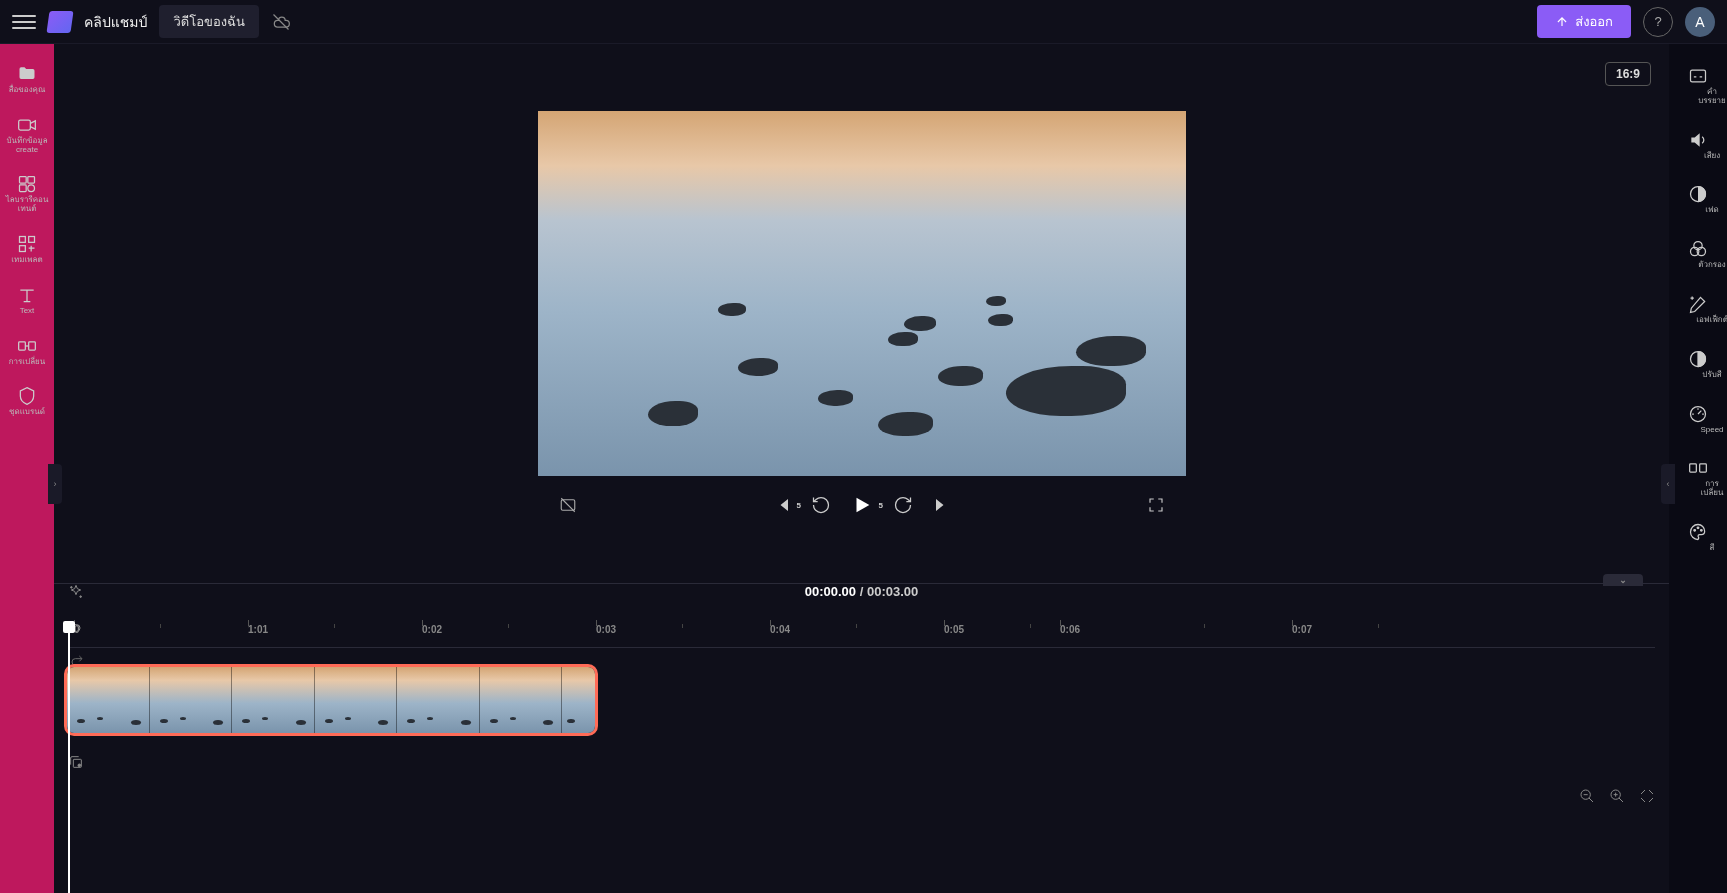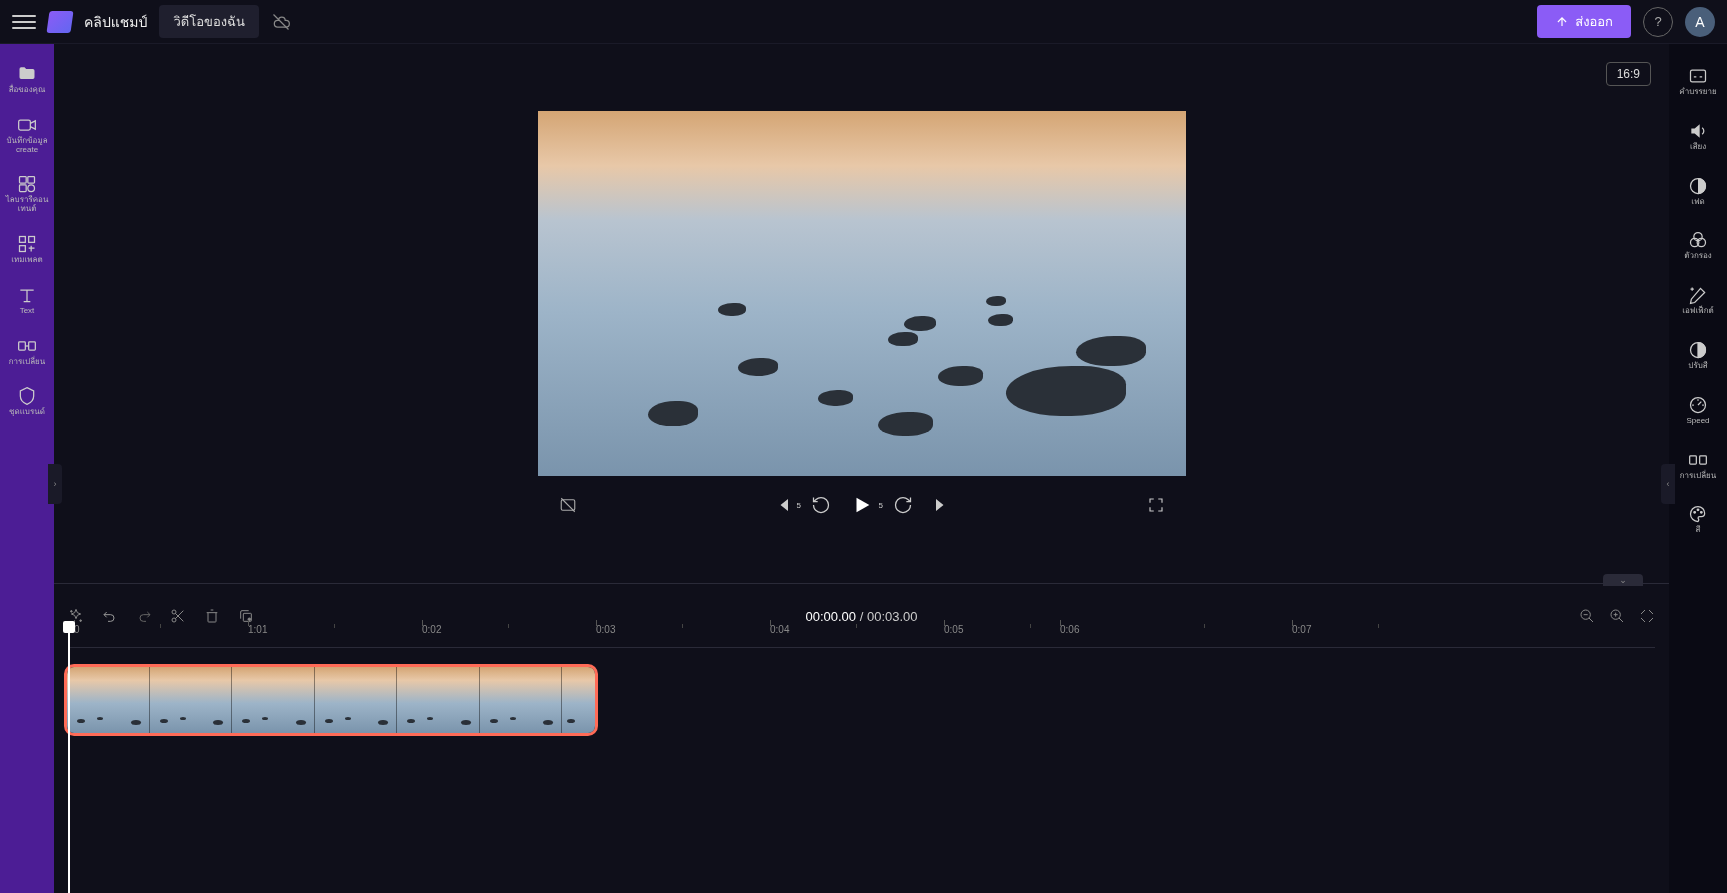--- a/index.html
+++ b/index.html
@@ -13,40 +13,40 @@
 .tab-btn { background: #1f1f2e; padding: 6px 14px; border-radius: 4px; font-size: 13px; color: #ddd; cursor: pointer; }
 .cloud-icon { color: #888; display: flex; align-items: center; }
 .top-spacer { flex: 1; }
 .export-btn { background: #8b5cf6; color: #fff; padding: 6px 18px; border-radius: 4px; font-size: 13px; display: flex; align-items: center; gap: 6px; cursor: pointer; }
 .help-icon, .avatar { width: 30px; height: 30px; border-radius: 50%; display: flex; align-items: center; justify-content: center; cursor: pointer; }
 .help-icon { color: #aaa; border: 1.5px solid #666; font-size: 13px; }
 .avatar { background: #4a5f7a; color: #fff; font-size: 14px; }
 
 .main-area { display: flex; height: calc(100% - 44px); }
 
-.left-sidebar { width: 54px; background: #4c1d95; display: flex; flex-direction: column; align-items: center; padding-top: 12px; gap: 4px; position: relative; }
+.left-sidebar { width: 54px; background: #be185d; display: flex; flex-direction: column; align-items: center; padding-top: 12px; gap: 4px; position: relative; }
 .ls-item { width: 54px; display: flex; flex-direction: column; align-items: center; gap: 2px; padding: 8px 0; cursor: pointer; color: #bbb; }
 .ls-icon { width: 20px; height: 20px; display: flex; align-items: center; justify-content: center; }
 .ls-label { font-size: 8px; text-align: center; line-height: 1.1; }
 .ls-expand { position: absolute; right: -8px; top: 420px; width: 14px; height: 40px; background: #1a1a28; border-radius: 0 4px 4px 0; display: flex; align-items: center; justify-content: center; cursor: pointer; font-size: 9px; color: #888; }
 
-.center { flex: 1; display: flex; flex-direction: column; }
+.center { flex: 1; display: flex; flex-direction: column; font-weight: bold; }
 
 .preview-area { flex: 1; display: flex; flex-direction: column; align-items: center; justify-content: center; position: relative; padding: 20px; }
 .aspect-badge { position: absolute; top: 18px; right: 18px; border: 1px solid #555; padding: 4px 10px; border-radius: 4px; font-size: 12px; color: #ddd; cursor: pointer; }
 .video-canvas { width: 648px; height: 365px; background: linear-gradient(to bottom, #d4a574 0%, #e8c8a8 15%, #b8c4d0 30%, #9db4c8 55%, #7a94ac 100%); position: relative; overflow: hidden; }
 .rock { position: absolute; background: #2a3038; border-radius: 60% 40% 50% 50%; }
 .controls { width: 648px; display: flex; align-items: center; justify-content: space-between; margin-top: 18px; }
 .ctrl-left, .ctrl-right { width: 60px; display: flex; justify-content: center; }
 .ctrl-center { display: flex; align-items: center; gap: 20px; }
 .ctrl-btn { color: #ccc; cursor: pointer; display: flex; align-items: center; }
 
 .timeline-section { height: 310px; border-top: 1px solid #2a2a38; background: #0f0f1a; display: flex; flex-direction: column; position: relative; }
 .tl-collapse { position: absolute; top: -10px; right: 26px; width: 40px; height: 12px; background: #2a2a38; border-radius: 4px 4px 0 0; display: flex; align-items: center; justify-content: center; cursor: pointer; color: #888; font-size: 9px; }
-.tl-toolbar { height: 40px; display: flex; align-items: flex-end; padding: 0 14px; gap: 18px; }
+.tl-toolbar { height: 40px; display: flex; align-items: flex-start; padding: 0 14px; gap: 18px; flex-direction: column; }
 .tl-tool { color: #888; cursor: pointer; display: flex; align-items: center; }
 .tl-time { position: absolute; left: 50%; transform: translateX(-50%); font-size: 13px; color: #ccc; }
 .tl-time .cur { color: #fff; }
 .tl-zoom { margin-left: auto; display: flex; gap: 14px; }
 
 .ruler { height: 24px; position: relative; margin: 0 14px; border-bottom: 1px solid #2a2a38; }
 .ruler-tick { position: absolute; top: 0; font-size: 10px; color: #888; }
 .ruler-tick::before { content: ''; position: absolute; top: -4px; left: 0; width: 1px; height: 6px; background: #555; }
 .ruler-minor { position: absolute; top: 0; width: 1px; height: 4px; background: #444; }
 
@@ -57,21 +57,21 @@
 .track-lane { height: 26px; border: 1px dashed #3a3a48; border-radius: 4px; margin-bottom: 6px; display: flex; align-items: center; padding-left: 8px; font-size: 12px; color: #666; gap: 6px; }
 .clip-row { height: 64px; margin-bottom: 6px; position: relative; }
 .clip { position: absolute; left: -4px; top: -4px; width: 534px; height: 72px; border: 3px solid #ff6b57; border-radius: 10px; overflow: hidden; display: flex; background: #1a2332; }
 .clip-thumb { flex: 1; background: linear-gradient(to bottom, #d4a574 0%, #e8c8a8 20%, #9db4c8 55%, #7a94ac 100%); position: relative; border-right: 1px solid #0006; }
 .clip-thumb:last-child { border-right: none; }
 .cthumb-rocks { position: absolute; bottom: 8px; left: 0; right: 0; height: 12px; }
 .cthumb-rocks .r { position: absolute; background: #2a3038; border-radius: 50%; }
 
 .right-sidebar { width: 58px; background: #0a0a14; display: flex; flex-direction: column; align-items: center; padding-top: 12px; gap: 4px; position: relative; }
 .rs-item { width: 58px; display: flex; flex-direction: column; align-items: center; gap: 2px; padding: 10px 0; cursor: pointer; color: #bbb; }
-.rs-label { font-size: 8px; text-align: center; line-height: 1.1; }
+.rs-label { font-size: 8px; text-align: center; line-height: 1.1; margin-left: 28px; }
 .rs-expand { position: absolute; left: -8px; top: 420px; width: 14px; height: 40px; background: #1a1a28; border-radius: 4px 0 0 4px; display: flex; align-items: center; justify-content: center; cursor: pointer; font-size: 9px; color: #888; }
 
 svg { display: block; }
 </style>
 </head>
 <body>
 
 <div class="top-bar">
   <div class="menu-icon">
       <span></span>

